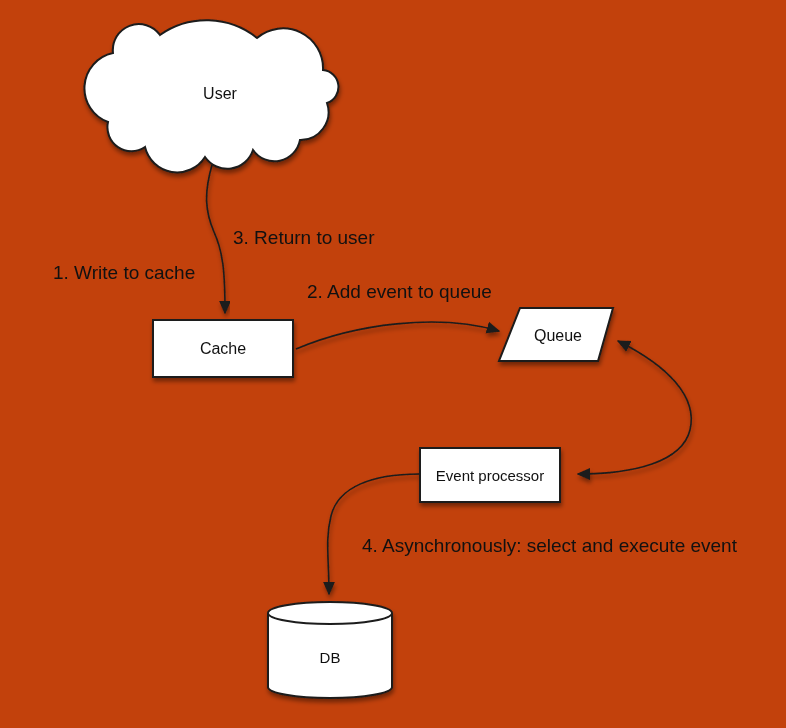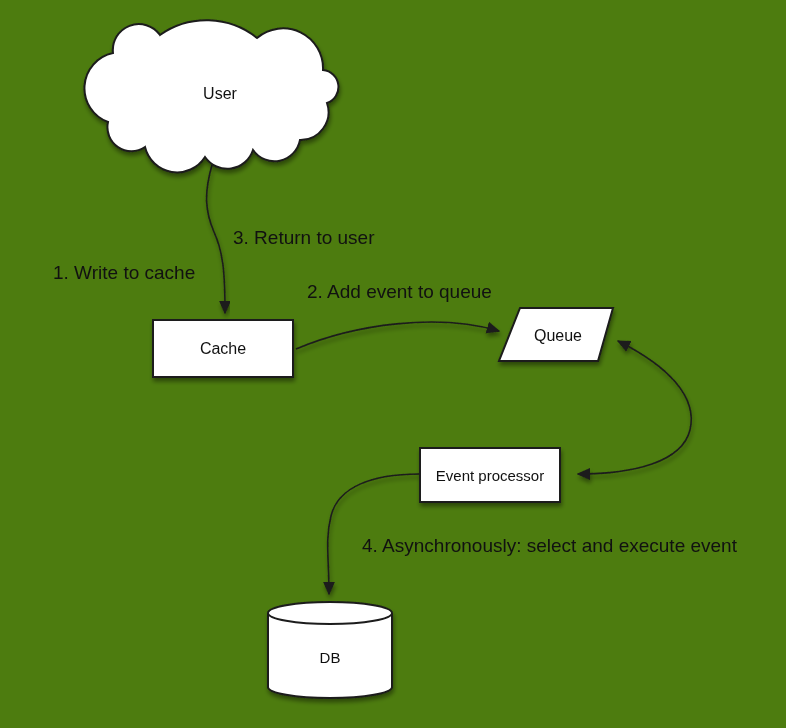--- a/index.html
+++ b/index.html
@@ -5,21 +5,21 @@
   html, body {
     margin: 0;
     padding: 0;
     background: #ffffff;
     font-family: "Liberation Sans", "DejaVu Sans", sans-serif;
   }
   .canvas {
     position: relative;
     width: 786px;
     height: 728px;
-    background: #4d7c0f;
+    background: #c2410c;
     overflow: hidden;
   }
   svg { display: block; }
   .shape {
     fill: #ffffff;
     stroke: #1c1c1c;
     stroke-width: 2;
   }
   .edge {
     fill: none;

